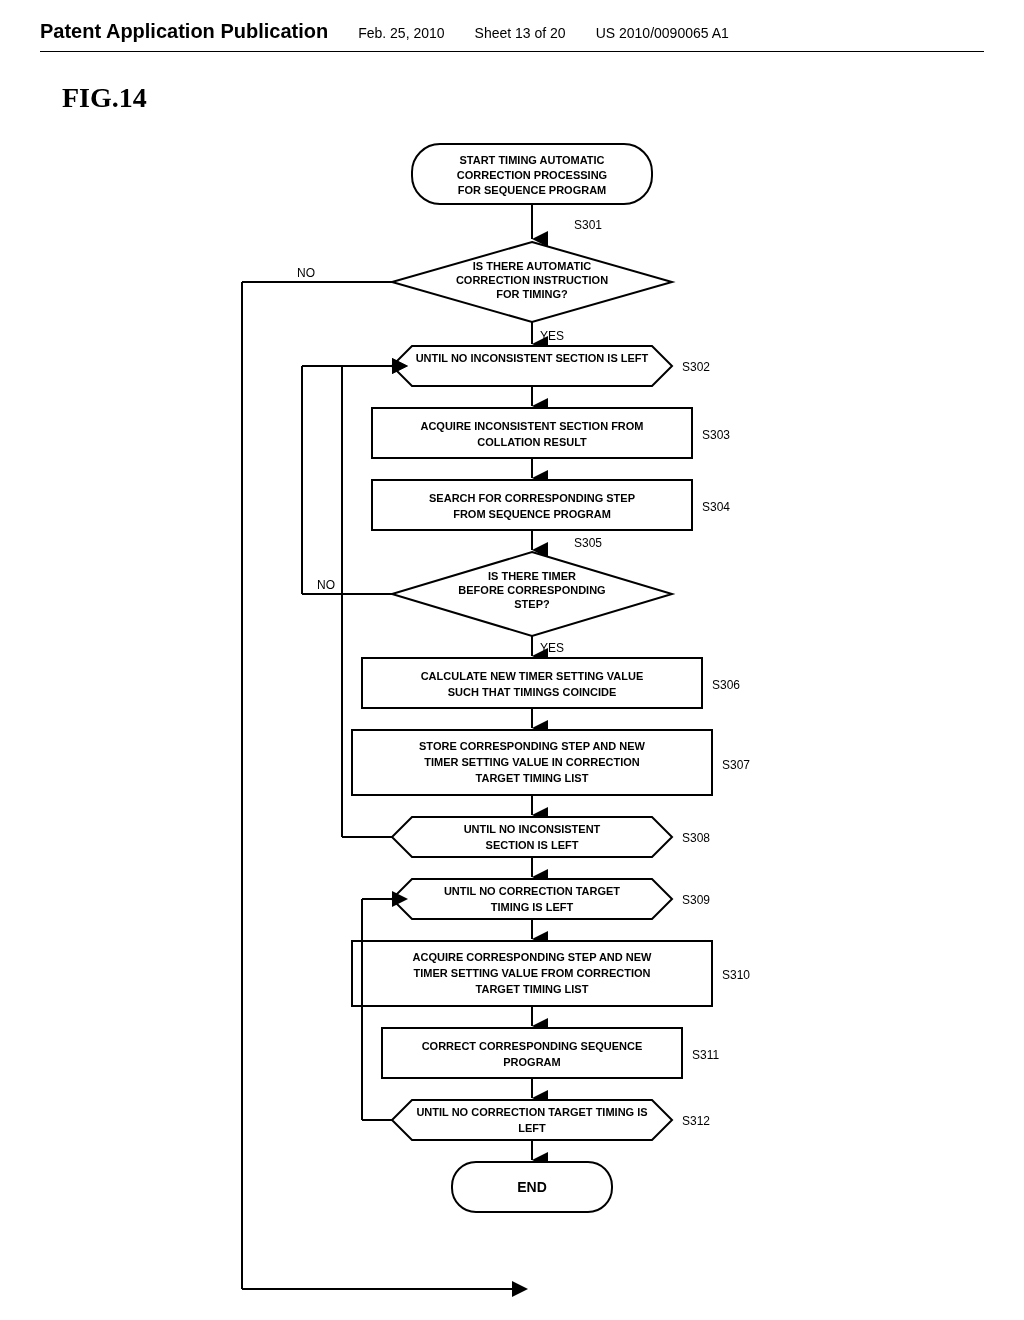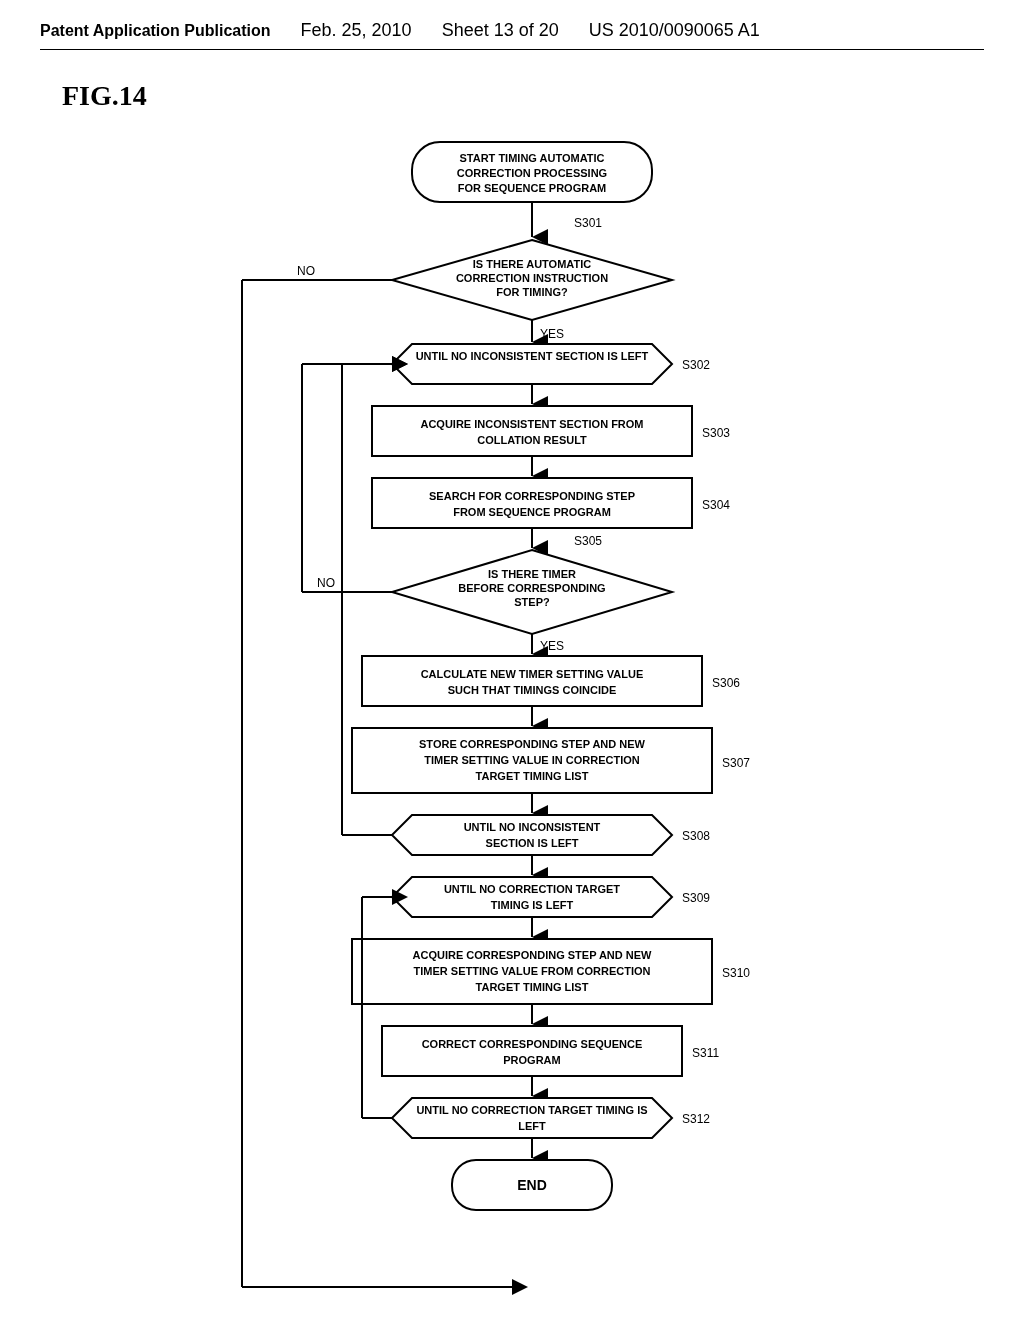--- a/index.html
+++ b/index.html
@@ -22,25 +22,25 @@
       display: flex;
       align-items: baseline;
       gap: 30px;
       margin-bottom: 30px;
       border-bottom: 1px solid #000;
       padding-bottom: 8px;
     }
 
     .header-title {
       font-weight: bold;
-      font-size: 16px;
+      font-size: 20px;
     }
 
     .header-info {
-      font-size: 18px;
+      font-size: 14px;
     }
 
     .figure-label {
       font-size: 28px;
       font-weight: bold;
       font-family: 'Times New Roman', serif;
       position: absolute;
       top: 145px;
       left: 60px;
     }

